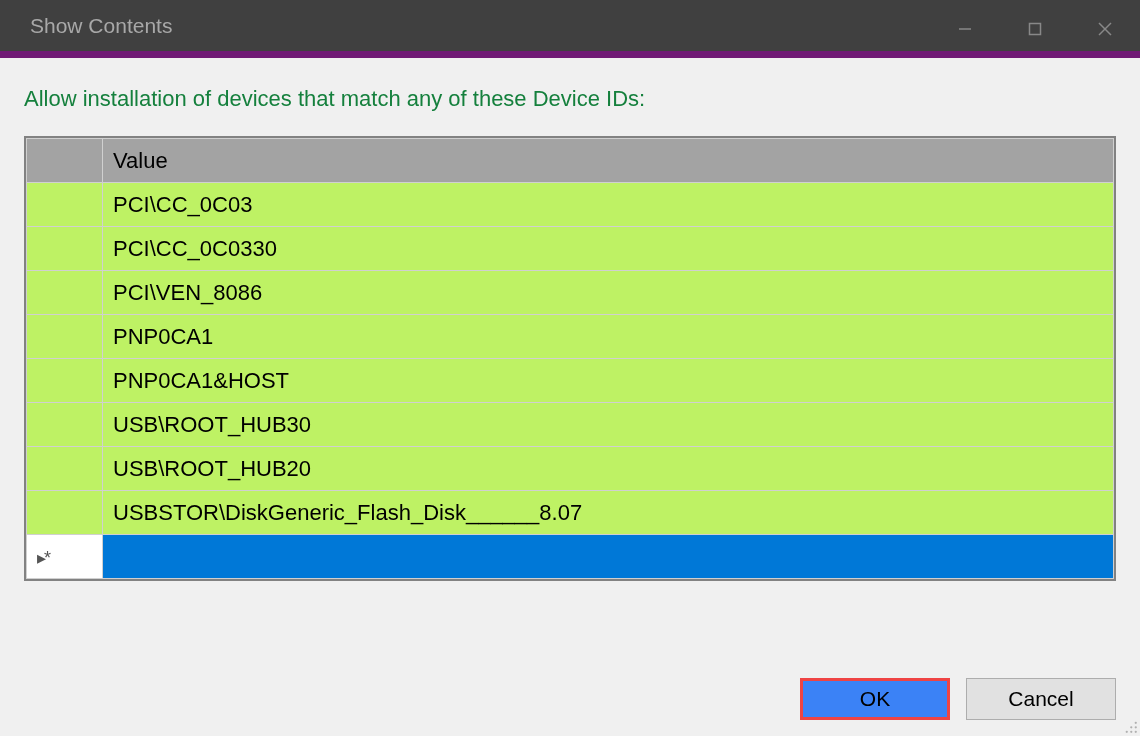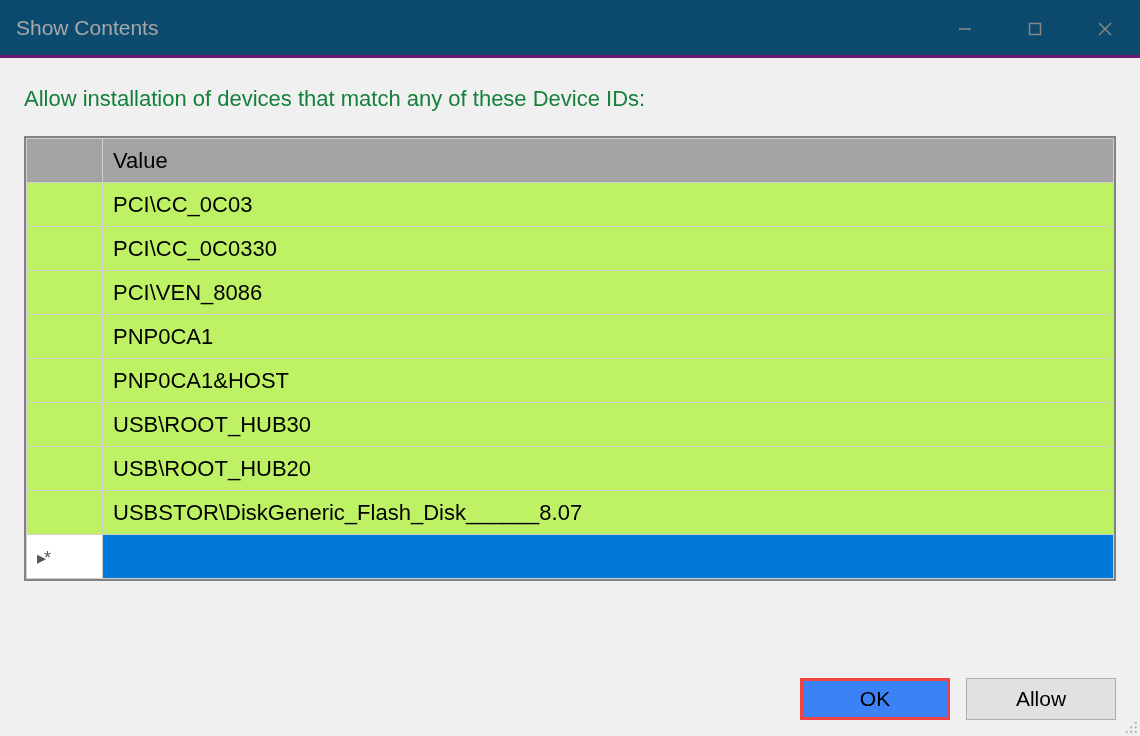--- a/index.html
+++ b/index.html
@@ -12,23 +12,23 @@
       background: #ffffff;
       width: 1140px;
       height: 736px;
       overflow: hidden;
     }
     .titlebar {
       height: 58px;
       display: flex;
       align-items: center;
       justify-content: space-between;
-      padding-left: 16px;
-      border-bottom: 3px solid #701a75;
-      background: #0c4a6e;
+      padding-left: 30px;
+      border-bottom: 7px solid #701a75;
+      background: #404040;
     }
     .titlebar-title {
       color: #a8a8a8;
       font-size: 21px;
       font-weight: 400;
     }
     .window-controls {
       display: flex;
       height: 100%;
     }
@@ -213,21 +213,21 @@
           <tr class="row-selected">
             <td class="marker-cell"><span class="new-row-marker">▸*</span></td>
             <td class="value-cell"></td>
           </tr>
         </tbody>
     </table>
   </div>
 
   <div class="footer">
     <button class="btn btn-default">OK</button>
-    <button class="btn">Allow</button>
+    <button class="btn">Cancel</button>
   </div>
 </div>
 
 <svg class="resize-grip" viewBox="0 0 16 16">
   <circle cx="14" cy="6" r="1" fill="currentColor"></circle>
   <circle cx="10" cy="10" r="1" fill="currentColor"></circle>
   <circle cx="14" cy="10" r="1" fill="currentColor"></circle>
   <circle cx="6" cy="14" r="1" fill="currentColor"></circle>
   <circle cx="10" cy="14" r="1" fill="currentColor"></circle>
   <circle cx="14" cy="14" r="1" fill="currentColor"></circle>

